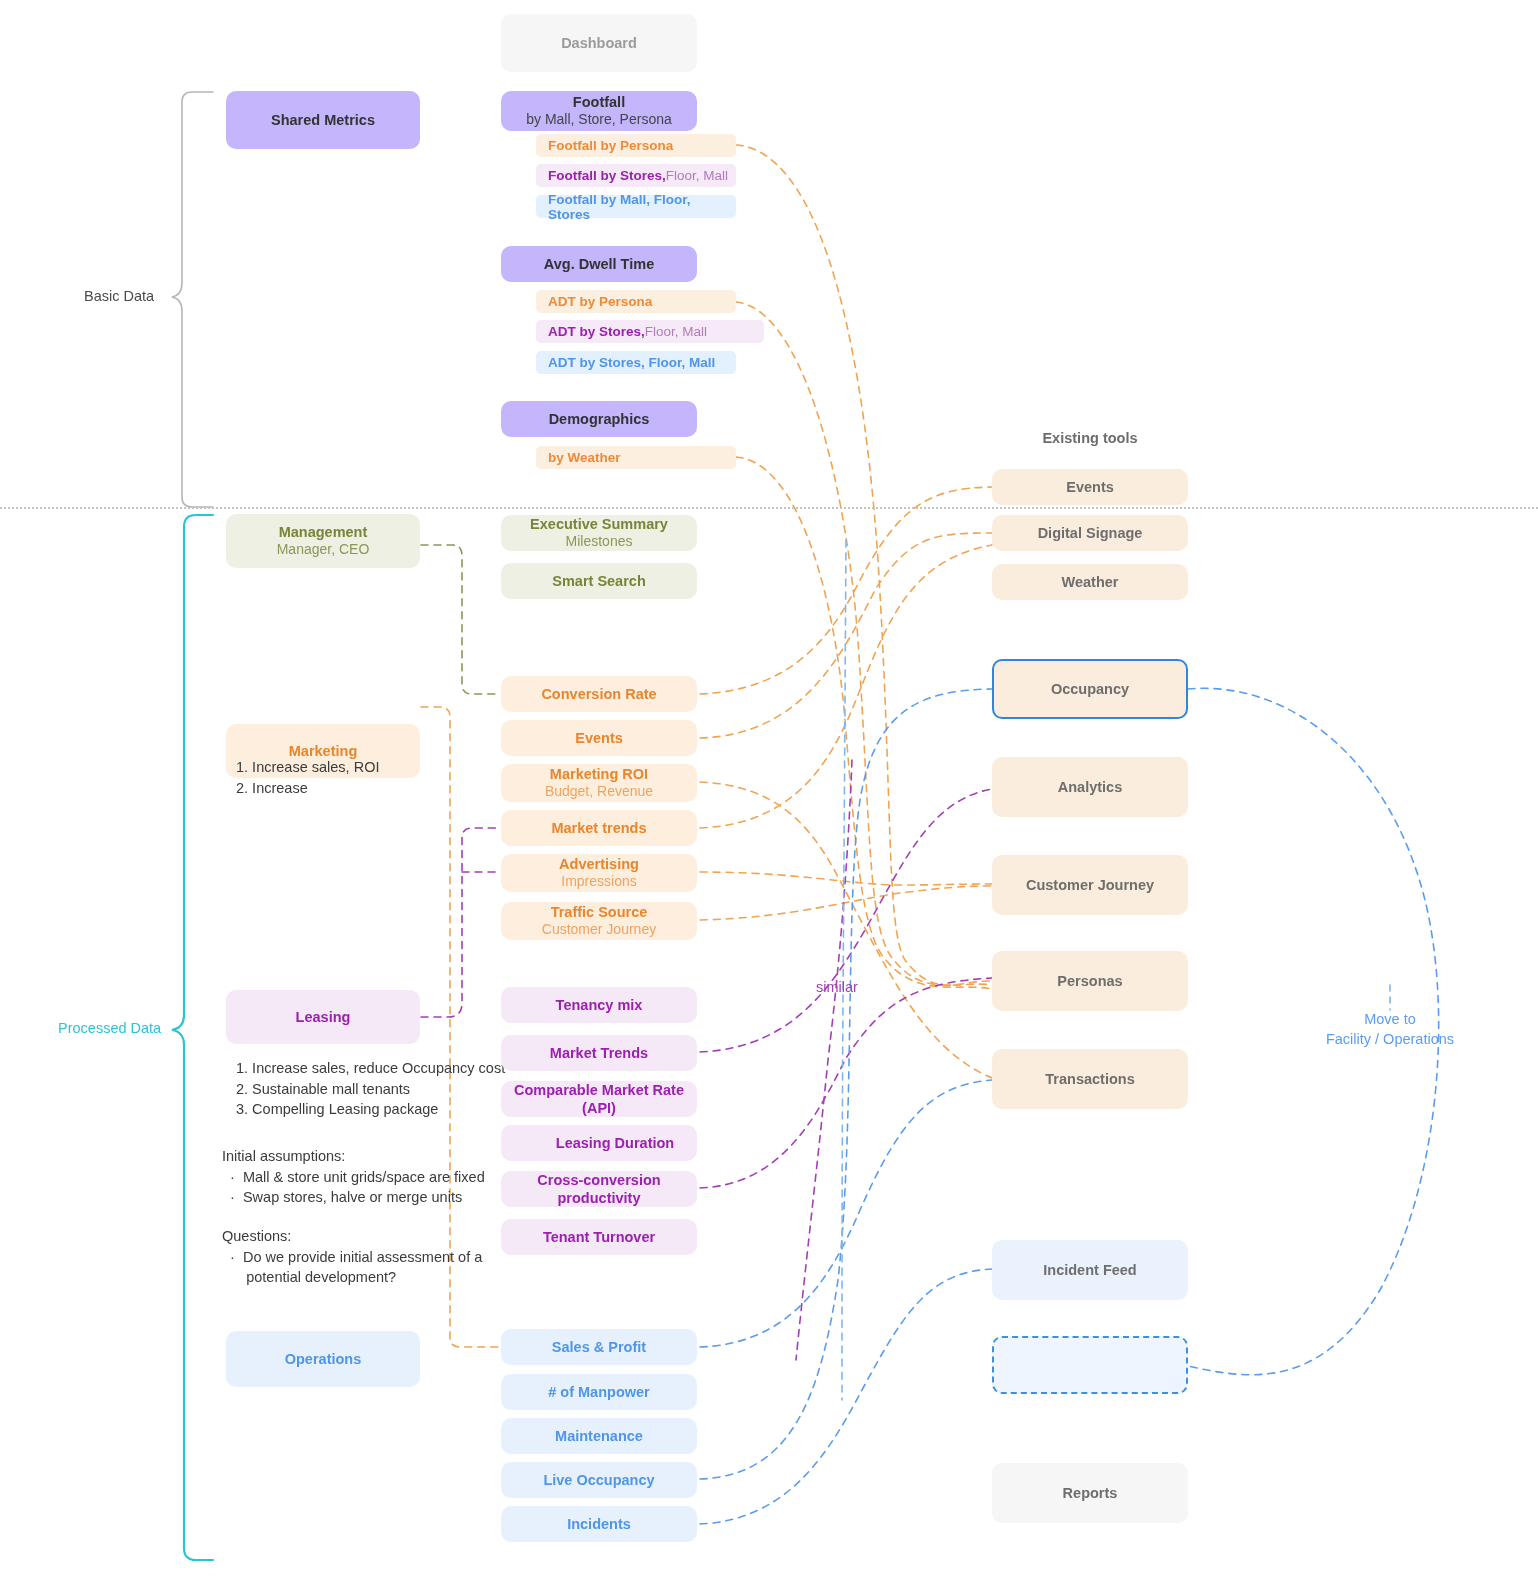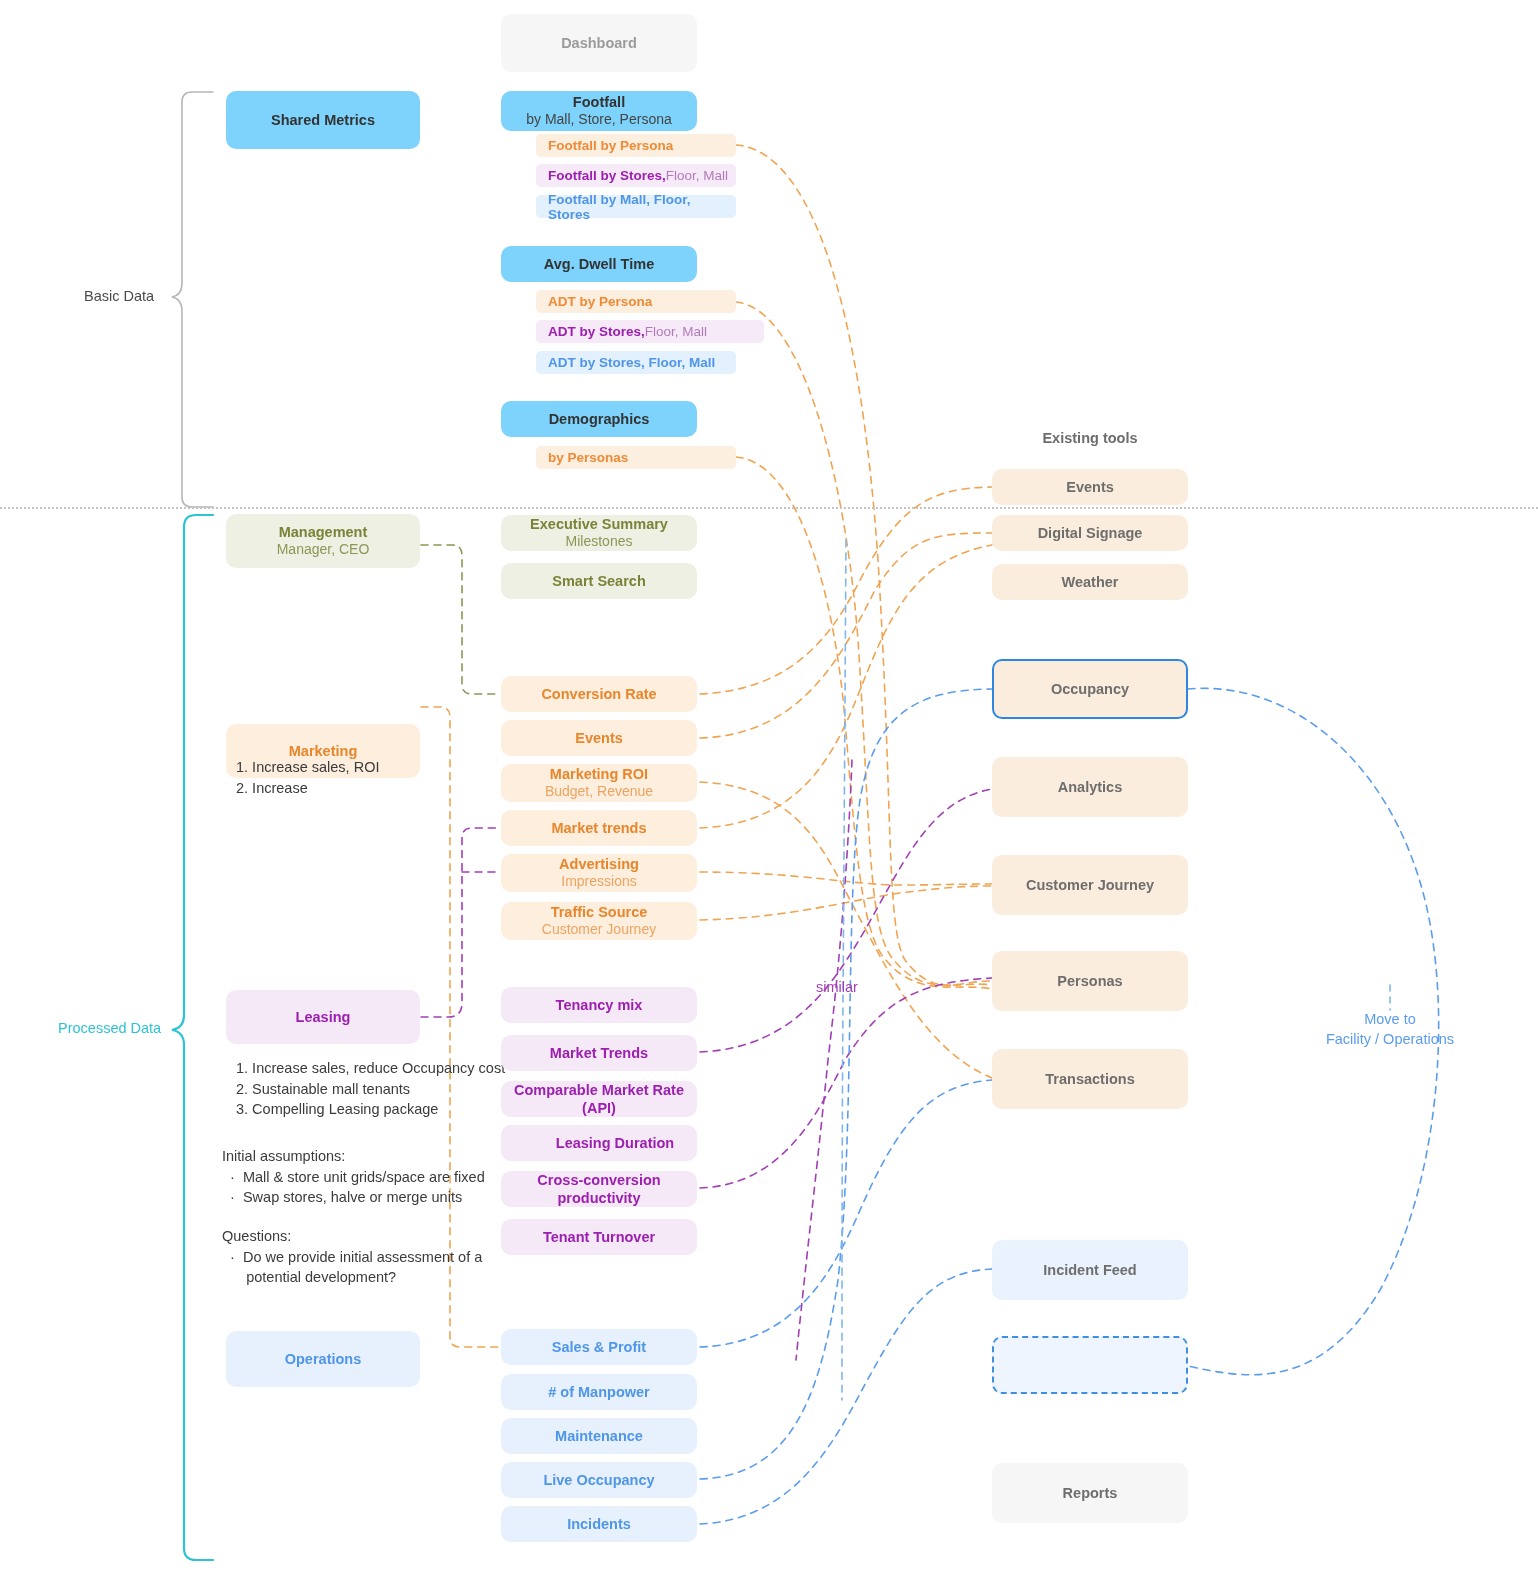--- a/index.html
+++ b/index.html
@@ -28,21 +28,21 @@
     align-items: center;
     justify-content: center;
     text-align: center;
     line-height: 1.25;
   }
   .node .t1 { font-weight: bold; font-size: 14.5px; }
   .node .t2 { font-size: 14px; font-weight: normal; }
 
   
   .grey    { background:#f6f6f6; color:#9b9b9b; }
-  .grey-d  { background:#7dd3fc; color:#333333; }
+  .grey-d  { background:#c4b5fd; color:#333333; }
   .grey-d .t2 { color:#444; }
   .olive   { background:#eef0e4; color:#7a8338; }
   .olive .t2 { color:#8d9656; }
   .orange-l{ background:#fdeedd; color:#e8862c; }
   .orange-l .t2 { color:#eda461; }
   .orange-tool { background:#fbeddd; color:#6e6e6e; }
   .purple-l{ background:#f5e8f7; color:#9c1fb0; }
   .blue-l  { background:#e7f1fd; color:#4f96e8; }
   .blue-tool { background:#eaf2fd; color:#6e6e6e; }
   .tool   { font-weight:bold; font-size:14.5px; }
@@ -190,21 +190,21 @@
   </div>
   <div class="pill b" style="left:536px; top:351px; width:200px; height:23px;">
     <span>ADT by Stores, Floor, Mall</span>
       <span class="soft"></span>
   </div>
 
   <div class="node grey-d" style="left:501px; top:401px; width:196px; height:36px;">
     <span class="t1">Demographics</span>
   </div>
   <div class="pill o" style="left:536px; top:446px; width:200px; height:23px;">
-    <span>by Personas</span>
+    <span>by Weather</span>
       <span class="soft"></span>
   </div>
 
   <div class="node olive" style="left:226px; top:514px; width:194px; height:54px;">
     <span class="t1">Management</span>
     <span class="t2">Manager, CEO</span>
   </div>
   <div class="node orange-l" style="left:226px; top:680px; width:194px; height:54px;margin-top:44px;">
     <span class="t1">Marketing</span>
   </div>

